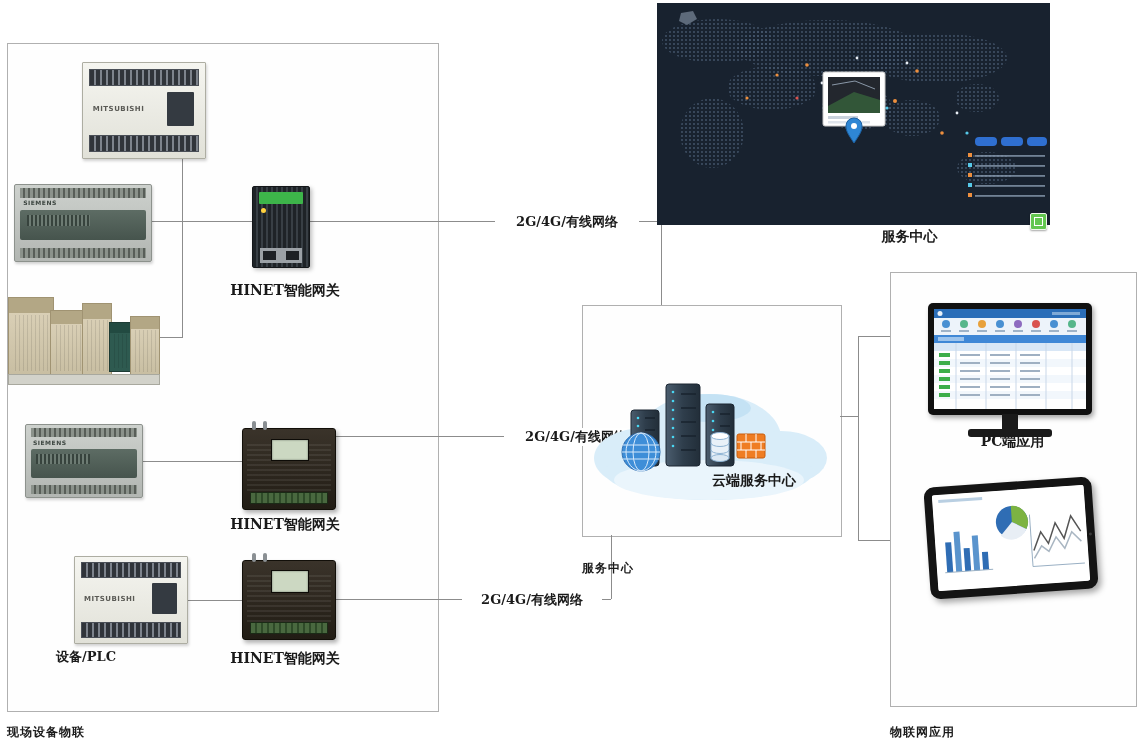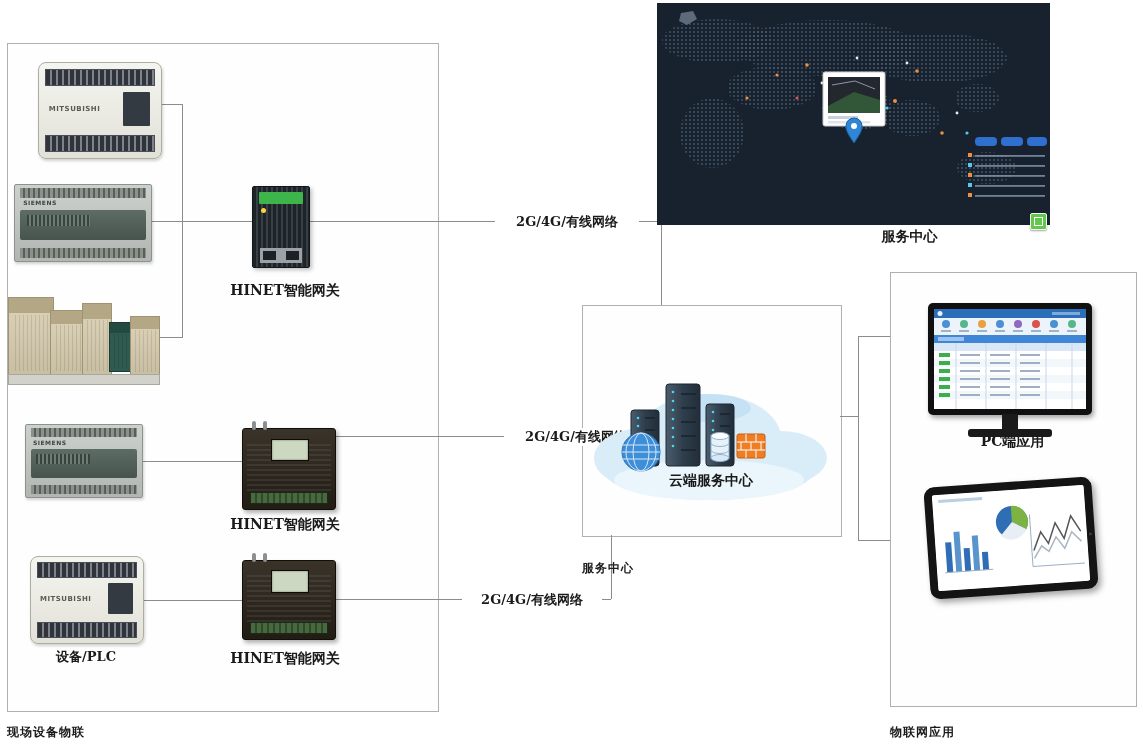--- a/index.html
+++ b/index.html
@@ -7,21 +7,21 @@
          font-family:"DejaVu Serif","Liberation Serif",serif;color:#1a1a1a;}
   .box{position:absolute;border:1px solid #b0b0b0;background:#fefefe;}
   .section-label{position:absolute;font-weight:bold;font-size:12px;letter-spacing:1px;}
   .dev-label{position:absolute;text-align:center;font-weight:bold;font-size:14px;}
   .netlabel{position:absolute;text-align:center;font-weight:bold;font-size:13px;background:#fff;padding:0 2px;}
   .hl{position:absolute;height:1px;background:#8c8c8c;}
   .vl{position:absolute;width:1px;background:#8c8c8c;}
 
   
   .plc-mitsu{position:absolute;background:linear-gradient(#f5f5f0,#e1e1d8);border:1px solid #adada2;
-             border-radius:8px;box-shadow:1px 2px 3px rgba(0,0,0,.18);}
+             border-radius:1px;box-shadow:1px 2px 3px rgba(0,0,0,.18);margin-left:44px;}
   .plc-mitsu .term{position:absolute;left:5%;right:5%;height:16%;
              background:repeating-linear-gradient(90deg,#30343a 0 4px,#7d838c 4px 6px);border:1px solid #4a4f57;}
   .plc-mitsu .term.top{top:6%;}
   .plc-mitsu .term.bot{bottom:6%;}
   .plc-mitsu .brand{position:absolute;left:8%;top:44%;font-size:7px;font-weight:bold;color:#5a5a55;
              letter-spacing:.5px;font-family:"DejaVu Sans","Liberation Sans",sans-serif;}
   .plc-mitsu .panel{position:absolute;right:9%;top:30%;width:22%;height:36%;background:#343a41;border-radius:1px;}
 
   
   .plc-siemens{position:absolute;background:linear-gradient(#cdd1cd,#b2b6b2);border:1px solid #8d928d;
@@ -350,21 +350,21 @@
           <line x1="167" y1="74" x2="167" y2="82"></line>
         <line x1="152" y1="82" x2="152" y2="90"></line>
           <line x1="162" y1="82" x2="162" y2="90"></line>
           <line x1="172" y1="82" x2="172" y2="90"></line>
         <line x1="157" y1="90" x2="157" y2="98"></line>
           <line x1="167" y1="90" x2="167" y2="98"></line>
       </g>
     </g>
   </svg>
 
-  <div class="cloud-label" style="left:582px;top:472px;width:258px;">云端服务中心</div>
+  <div class="cloud-label" style="left:582px;top:472px;width:258px;padding-left:43px;">云端服务中心</div>
   <div class="section-label" style="left:582px;top:560px;width:258px;">服务中心</div>
 
   <div class="pc-monitor" style="left:928px;top:303px;">
     <div class="bezel">
       <div class="scr">
         <svg width="152" height="100" viewBox="0 0 152 100">
           <rect width="152" height="100" fill="#f5f9fd"></rect>
           <rect width="152" height="9" fill="#2a6db8"></rect>
           <circle cx="6" cy="4.5" r="2.5" fill="#ffffff" opacity="0.9"></circle>
           <rect x="118" y="3" width="28" height="3" fill="#7fa9d6"></rect>

